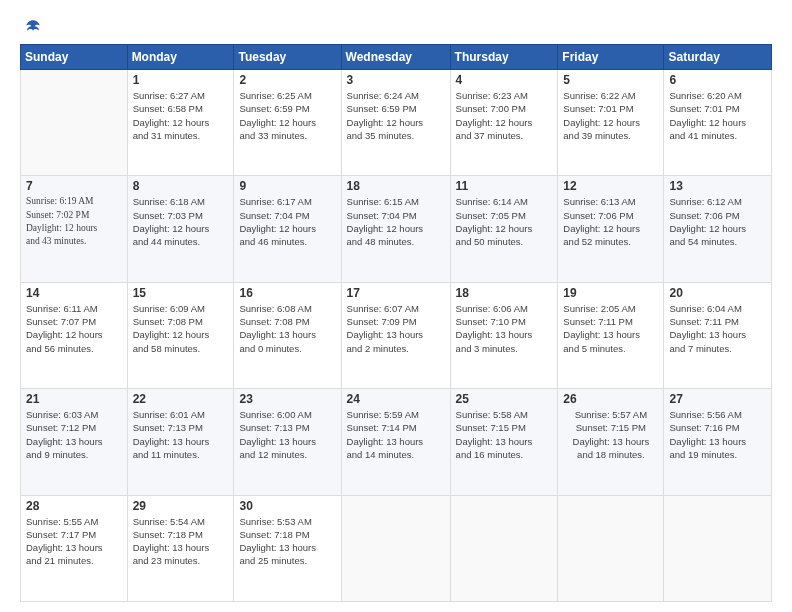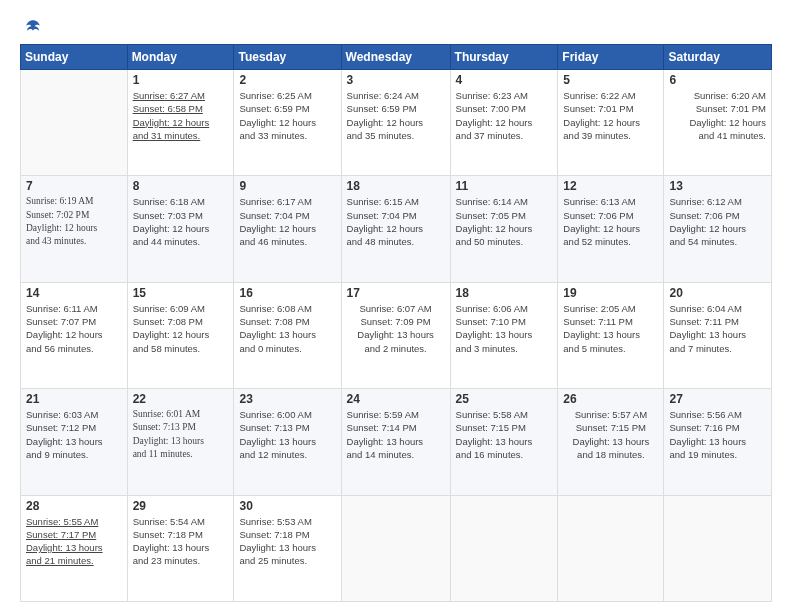--- a/index.html
+++ b/index.html
@@ -125,21 +125,21 @@
           <th>Thursday</th>
           <th>Friday</th>
           <th>Saturday</th>
         </tr>
     </thead>
     <tbody id="cal-body">
         <tr>
           <td class="empty-cell"></td>
           <td>
             <span class="day-number">1</span>
-            <div class="day-info" style="white-space: pre-line; text-decoration: underline;">Sunrise: 6:27 AM
+            <div class="day-info" style="white-space: pre-line;">Sunrise: 6:27 AM
 Sunset: 6:58 PM
 Daylight: 12 hours
 and 31 minutes.</div>
           </td>
           <td>
             <span class="day-number">2</span>
             <div class="day-info" style="white-space: pre-line;">Sunrise: 6:25 AM
 Sunset: 6:59 PM
 Daylight: 12 hours
 and 33 minutes.</div>
@@ -160,21 +160,21 @@
           </td>
           <td>
             <span class="day-number">5</span>
             <div class="day-info" style="white-space: pre-line;">Sunrise: 6:22 AM
 Sunset: 7:01 PM
 Daylight: 12 hours
 and 39 minutes.</div>
           </td>
           <td>
             <span class="day-number">6</span>
-            <div class="day-info" style="white-space: pre-line; text-align: right;">Sunrise: 6:20 AM
+            <div class="day-info" style="white-space: pre-line;">Sunrise: 6:20 AM
 Sunset: 7:01 PM
 Daylight: 12 hours
 and 41 minutes.</div>
           </td>
         </tr>
         <tr>
           <td>
             <span class="day-number">7</span>
             <div class="day-info" style="white-space: pre-line; font-family: Liberation Serif, serif;">Sunrise: 6:19 AM
 Sunset: 7:02 PM
@@ -241,21 +241,21 @@
           </td>
           <td>
             <span class="day-number">16</span>
             <div class="day-info" style="white-space: pre-line;">Sunrise: 6:08 AM
 Sunset: 7:08 PM
 Daylight: 13 hours
 and 0 minutes.</div>
           </td>
           <td>
             <span class="day-number">17</span>
-            <div class="day-info" style="white-space: pre-line; text-align: center;">Sunrise: 6:07 AM
+            <div class="day-info" style="white-space: pre-line;">Sunrise: 6:07 AM
 Sunset: 7:09 PM
 Daylight: 13 hours
 and 2 minutes.</div>
           </td>
           <td>
             <span class="day-number">18</span>
             <div class="day-info" style="white-space: pre-line;">Sunrise: 6:06 AM
 Sunset: 7:10 PM
 Daylight: 13 hours
 and 3 minutes.</div>
@@ -278,21 +278,21 @@
         <tr>
           <td>
             <span class="day-number">21</span>
             <div class="day-info" style="white-space: pre-line;">Sunrise: 6:03 AM
 Sunset: 7:12 PM
 Daylight: 13 hours
 and 9 minutes.</div>
           </td>
           <td>
             <span class="day-number">22</span>
-            <div class="day-info" style="white-space: pre-line; font-family: Liberation Serif, serif;">Sunrise: 6:01 AM
+            <div class="day-info" style="white-space: pre-line;">Sunrise: 6:01 AM
 Sunset: 7:13 PM
 Daylight: 13 hours
 and 11 minutes.</div>
           </td>
           <td>
             <span class="day-number">23</span>
             <div class="day-info" style="white-space: pre-line;">Sunrise: 6:00 AM
 Sunset: 7:13 PM
 Daylight: 13 hours
 and 12 minutes.</div>
@@ -322,21 +322,21 @@
             <span class="day-number">27</span>
             <div class="day-info" style="white-space: pre-line;">Sunrise: 5:56 AM
 Sunset: 7:16 PM
 Daylight: 13 hours
 and 19 minutes.</div>
           </td>
         </tr>
         <tr>
           <td>
             <span class="day-number">28</span>
-            <div class="day-info" style="white-space: pre-line; text-decoration: underline;">Sunrise: 5:55 AM
+            <div class="day-info" style="white-space: pre-line;">Sunrise: 5:55 AM
 Sunset: 7:17 PM
 Daylight: 13 hours
 and 21 minutes.</div>
           </td>
           <td>
             <span class="day-number">29</span>
             <div class="day-info" style="white-space: pre-line;">Sunrise: 5:54 AM
 Sunset: 7:18 PM
 Daylight: 13 hours
 and 23 minutes.</div>

